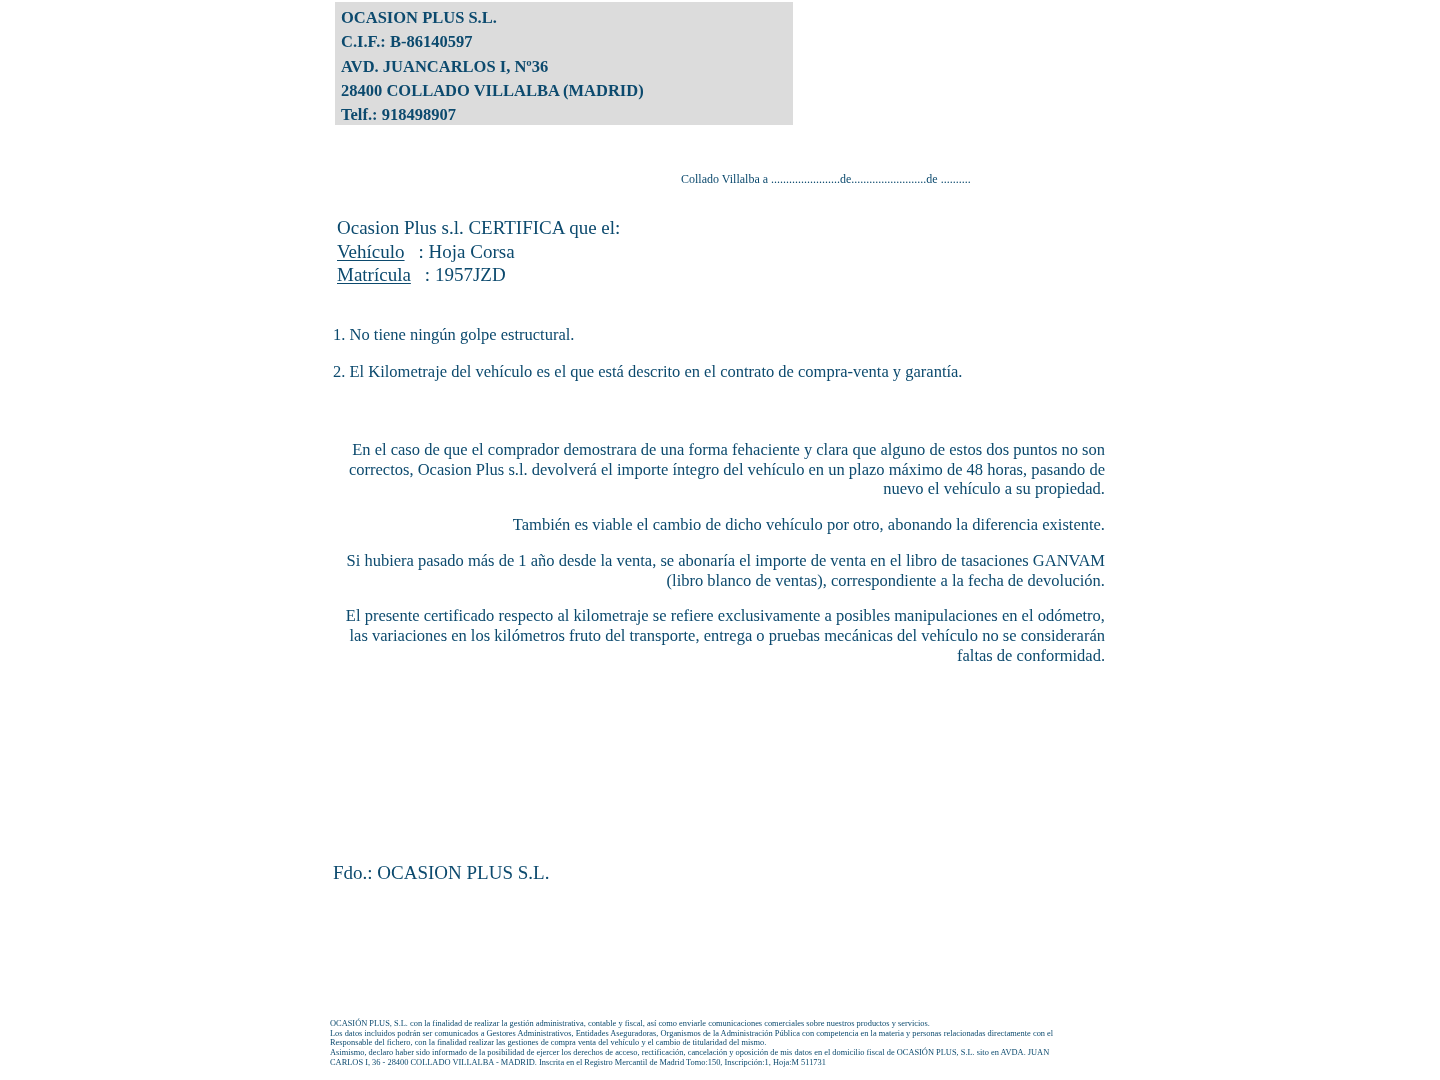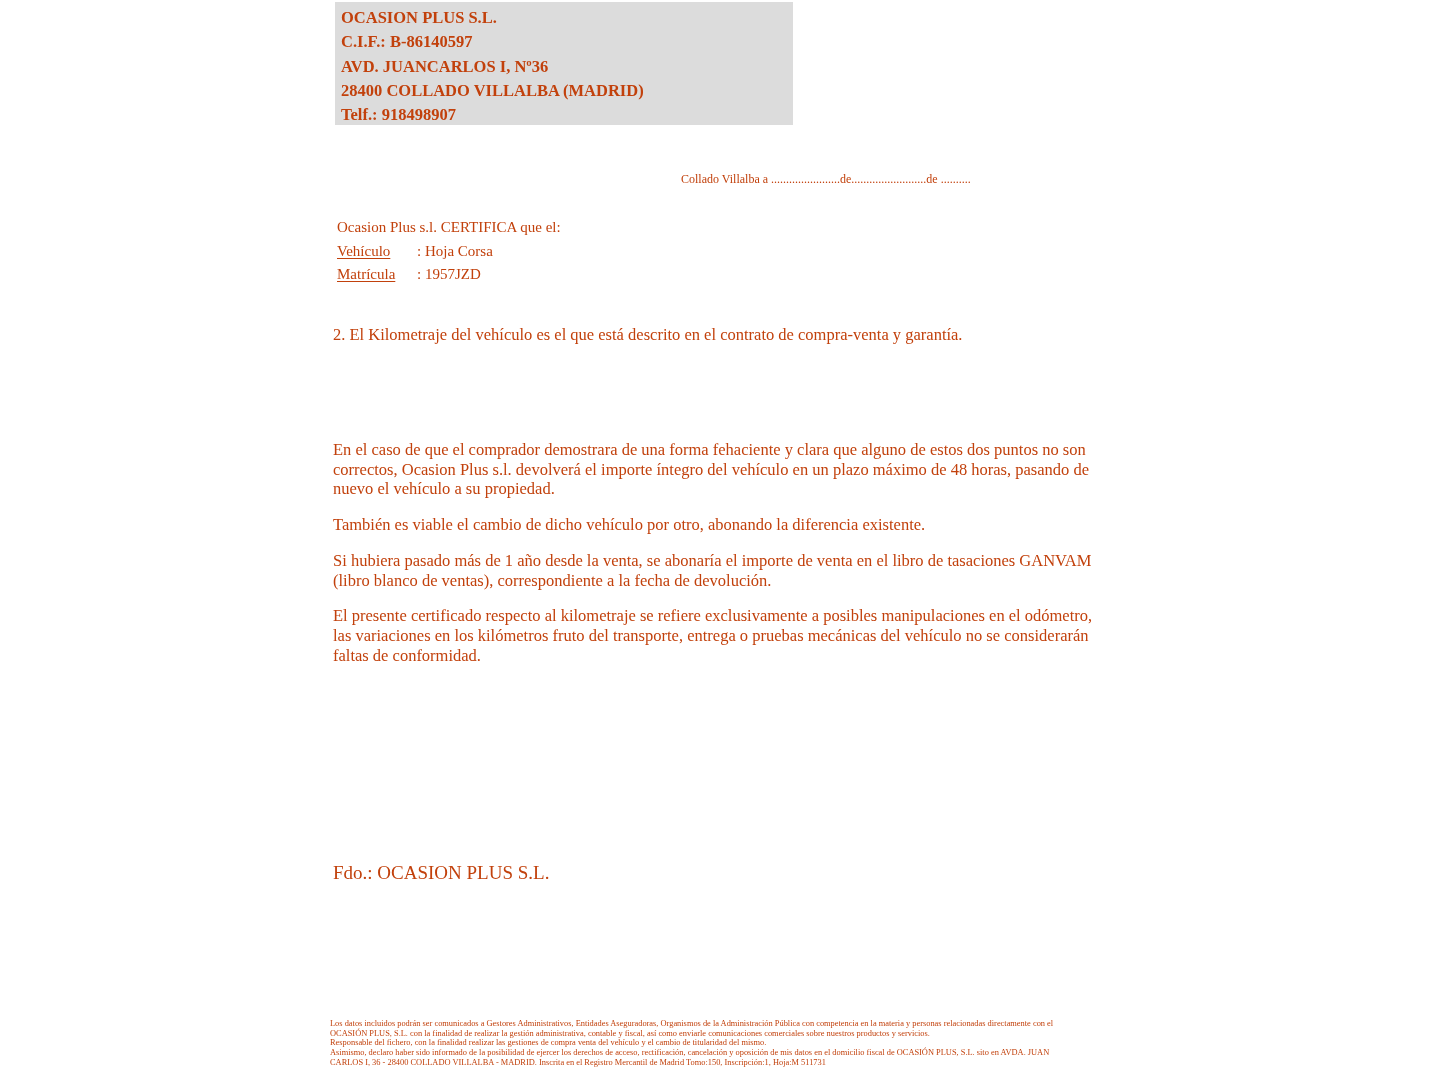--- a/index.html
+++ b/index.html
@@ -3,21 +3,21 @@
 <meta charset="utf-8">
 <style>
   * { margin: 0; padding: 0; box-sizing: border-box; }
   html, body { background: #ffffff; }
   .page {
     position: relative;
     width: 1440px;
     height: 1080px;
     background: #ffffff;
     font-family: "Liberation Serif", serif;
-    color: #c2410c;
+    color: #0c4a6e;
     overflow: hidden;
   }
   .header-box {
     position: absolute;
     left: 335px;
     top: 2px;
     width: 458px;
     height: 123px;
     background: #dcdcdc;
     padding: 4px 0 0 6px;
@@ -29,21 +29,21 @@
     position: absolute;
     left: 681px;
     top: 172px;
     font-size: 12px;
     white-space: nowrap;
   }
   .cert-block {
     position: absolute;
     left: 337px;
     top: 216px;
-    font-size: 15px;
+    font-size: 19px;
     line-height: 23.6px;
   }
   .field-row .field-label {
     display: inline-block;
     min-width: 66px;
     text-decoration: underline;
     text-underline-offset: 2px;
   }
   .field-row .field-sep {
     display: inline-block;
@@ -58,20 +58,21 @@
     line-height: 19.5px;
   }
   .points .point { margin-bottom: 17.5px; }
   .paragraphs {
     position: absolute;
     left: 333px;
     top: 440px;
     width: 772px;
     font-size: 16.5px;
     line-height: 19.6px;
+    text-align: right;
   }
   .paragraphs p { margin: 0 0 16.3px 0; }
   .signature {
     position: absolute;
     left: 333px;
     top: 862px;
     font-size: 19px;
   }
   .legal {
     position: absolute;
@@ -101,33 +102,34 @@
     <div>Ocasion Plus s.l. CERTIFICA que el:</div>
     <div class="field-row">
       <span class="field-label">Vehículo</span><span class="field-sep">:</span>&nbsp;<span>Hoja Corsa</span>
     </div>
     <div class="field-row">
       <span class="field-label">Matrícula</span><span class="field-sep">:</span>&nbsp;<span>1957JZD</span>
     </div>
   </div>
 
   <div class="points">
+    <div class="point">1. No tiene ningún golpe estructural.</div>
     <div class="point">2. El Kilometraje del vehículo es el que está descrito en el contrato de compra-venta y garantía.</div>
   </div>
 
   <div class="paragraphs">
     <p>En el caso de que el comprador demostrara de una forma fehaciente y clara que alguno de estos dos puntos no son correctos, Ocasion Plus s.l. devolverá el importe íntegro del vehículo en un plazo máximo de 48 horas, pasando de nuevo el vehículo a su propiedad.</p>
     <p>También es viable el cambio de dicho vehículo por otro, abonando la diferencia existente.</p>
     <p>Si hubiera pasado más de 1 año desde la venta, se abonaría el importe de venta en el libro de tasaciones GANVAM (libro blanco de ventas), correspondiente a la fecha de devolución.</p>
     <p>El presente certificado respecto al kilometraje se refiere exclusivamente a posibles manipulaciones en el odómetro, las variaciones en los kilómetros fruto del transporte, entrega o pruebas mecánicas del vehículo no se considerarán faltas de conformidad.</p>
   </div>
 
   <div class="signature">Fdo.: OCASION PLUS S.L.</div>
 
   <div class="legal">
+    <div>OCASIÓN PLUS, S.L. con la finalidad de realizar la gestión administrativa, contable y fiscal, así como enviarle comunicaciones comerciales sobre nuestros productos y servicios.</div>
     <div>Los datos incluidos podrán ser comunicados a Gestores Administrativos, Entidades Aseguradoras, Organismos de la Administración Pública con competencia en la materia y personas relacionadas directamente con el</div>
-    <div>OCASIÓN PLUS, S.L. con la finalidad de realizar la gestión administrativa, contable y fiscal, así como enviarle comunicaciones comerciales sobre nuestros productos y servicios.</div>
     <div>Responsable del fichero, con la finalidad realizar las gestiones de compra venta del vehículo y el cambio de titularidad del mismo.</div>
     <div>Asimismo, declaro haber sido informado de la posibilidad de ejercer los derechos de acceso, rectificación, cancelación y oposición de mis datos en el domicilio fiscal de OCASIÓN PLUS, S.L. sito en AVDA. JUAN</div>
     <div>CARLOS I, 36 - 28400 COLLADO VILLALBA - MADRID. Inscrita en el Registro Mercantil de Madrid Tomo:150, Inscripción:1, Hoja:M 511731</div>
   </div>
 
 </div>
 
 </body></html>

